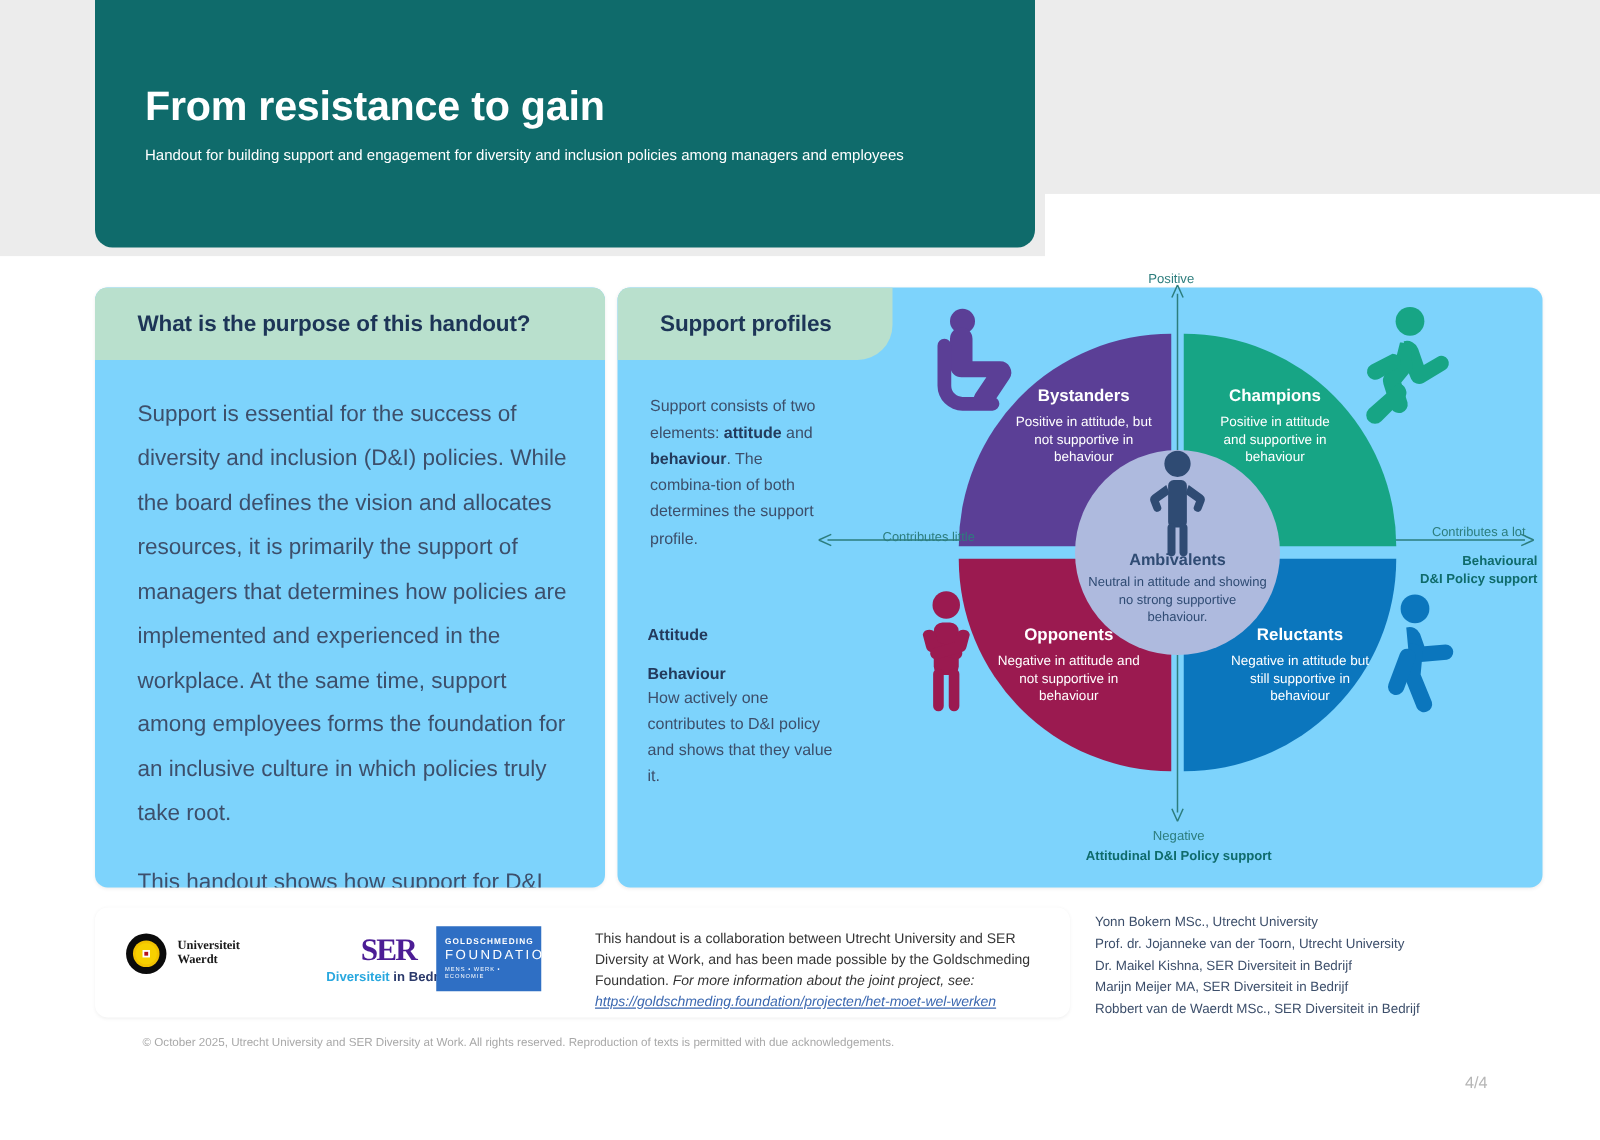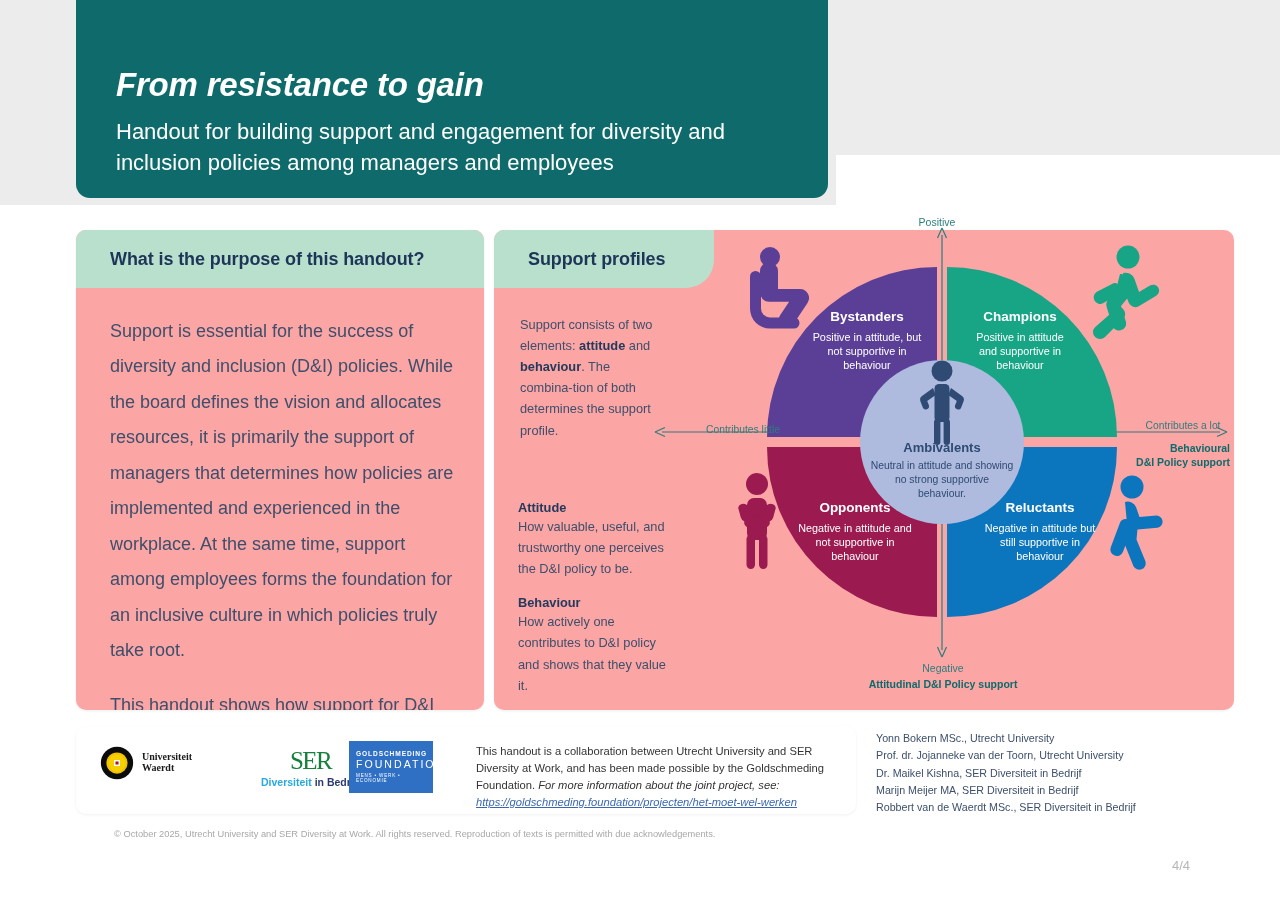--- a/index.html
+++ b/index.html
@@ -21,30 +21,30 @@
 
   
   .header-banner {
     position: absolute; left: 76px; top: 0; width: 752px; height: 198px;
     background: #0f6b6b;
     border-bottom-left-radius: 14px; border-bottom-right-radius: 14px;
     color: #ffffff;
   }
   .header-title {
     position: absolute; left: 40px; top: 66px;
-    font-size: 33px; font-weight: bold; letter-spacing: -0.2px; font-style: italic;
+    font-size: 33px; font-weight: bold; letter-spacing: -0.2px;
   }
   .header-sub {
     position: absolute; left: 40px; top: 116px; width: 640px;
-    font-size: 22px; line-height: 1.42; font-weight: 400;
+    font-size: 12px; line-height: 1.42; font-weight: 400;
   }
 
   
   .card {
-    position: absolute; background: #fca5a5; border-radius: 10px;
+    position: absolute; background: #7dd3fc; border-radius: 10px;
     box-shadow: 0 1px 3px rgba(0,0,0,0.07);
     overflow: hidden;
   }
   .card-head {
     background: #b9e0cd; width: 100%; height: 58px;
     display: flex; align-items: center; padding-left: 34px;
   }
   .card-head h2 {
     font-size: 18px; font-weight: bold; color: #1d3557; letter-spacing: -0.1px;
   }
@@ -76,21 +76,21 @@
 
   
   #footer-card {
     position: absolute; left: 76px; top: 726px; width: 780px; height: 88px;
     background: #ffffff; border-radius: 10px; box-shadow: 0 1px 3px rgba(0,0,0,0.06);
   }
   .logo-uu { position: absolute; left: 24px; top: 20px; display: flex; align-items: center; gap: 8px; }
   .uu-mark { width: 34px; height: 34px; }
   .uu-text { font-family: "Liberation Serif", serif; font-size: 10px; font-weight: bold; color: #1a1a1a; line-height: 1.08; }
   .logo-ser { position: absolute; left: 185px; top: 22px; text-align: center; }
-  .ser-word { font-family: "Liberation Serif", serif; font-size: 25px; font-weight: normal; color: #15803d; letter-spacing: -1.5px; line-height: 1; }
+  .ser-word { font-family: "Liberation Serif", serif; font-size: 25px; font-weight: bold; color: #4c1d95; letter-spacing: -1.5px; line-height: 1; }
   .ser-sub { font-size: 10.5px; margin-top: 3px; color: #29a8df; font-weight: bold; }
   .ser-sub b { color: #2b3a6b; }
   .logo-gold {
     position: absolute; left: 273px; top: 15px; width: 84px; height: 52px;
     background: #2f6fc4; color: #ffffff; padding: 9px 21px 0 7px;
   }
   .gf1 { font-size: 6.6px; font-weight: bold; letter-spacing: 0.9px; }
   .gf2 { font-size: 10.6px; letter-spacing: 2.0px; margin-top: 1px; }
   .gf3 { font-size: 4.6px; letter-spacing: 0.8px; margin-top: 3px; }
 
@@ -133,21 +133,20 @@
       <h2>Support profiles</h2>
     </div>
 
     <div class="profiles-intro">
       <span>Support consists of two elements: </span><b>attitude</b><span> and </span><b>behaviour</b><span>. The combina-tion of both determines the support profile.</span>
     </div>
 
     <div class="defs">
       <div class="block">
         <h3>Attitude</h3>
-        <p>How valuable, useful, and trustworthy one perceives the D&amp;I policy to be.</p>
       </div>
       <div class="block">
         <h3>Behaviour</h3>
         <p>How actively one contributes to D&amp;I policy and shows that they value it.</p>
       </div>
     </div>
   </div>
 
   <div id="diagram">
     <svg width="620" height="505" viewBox="0 0 620 505" xmlns="http://www.w3.org/2000/svg">

